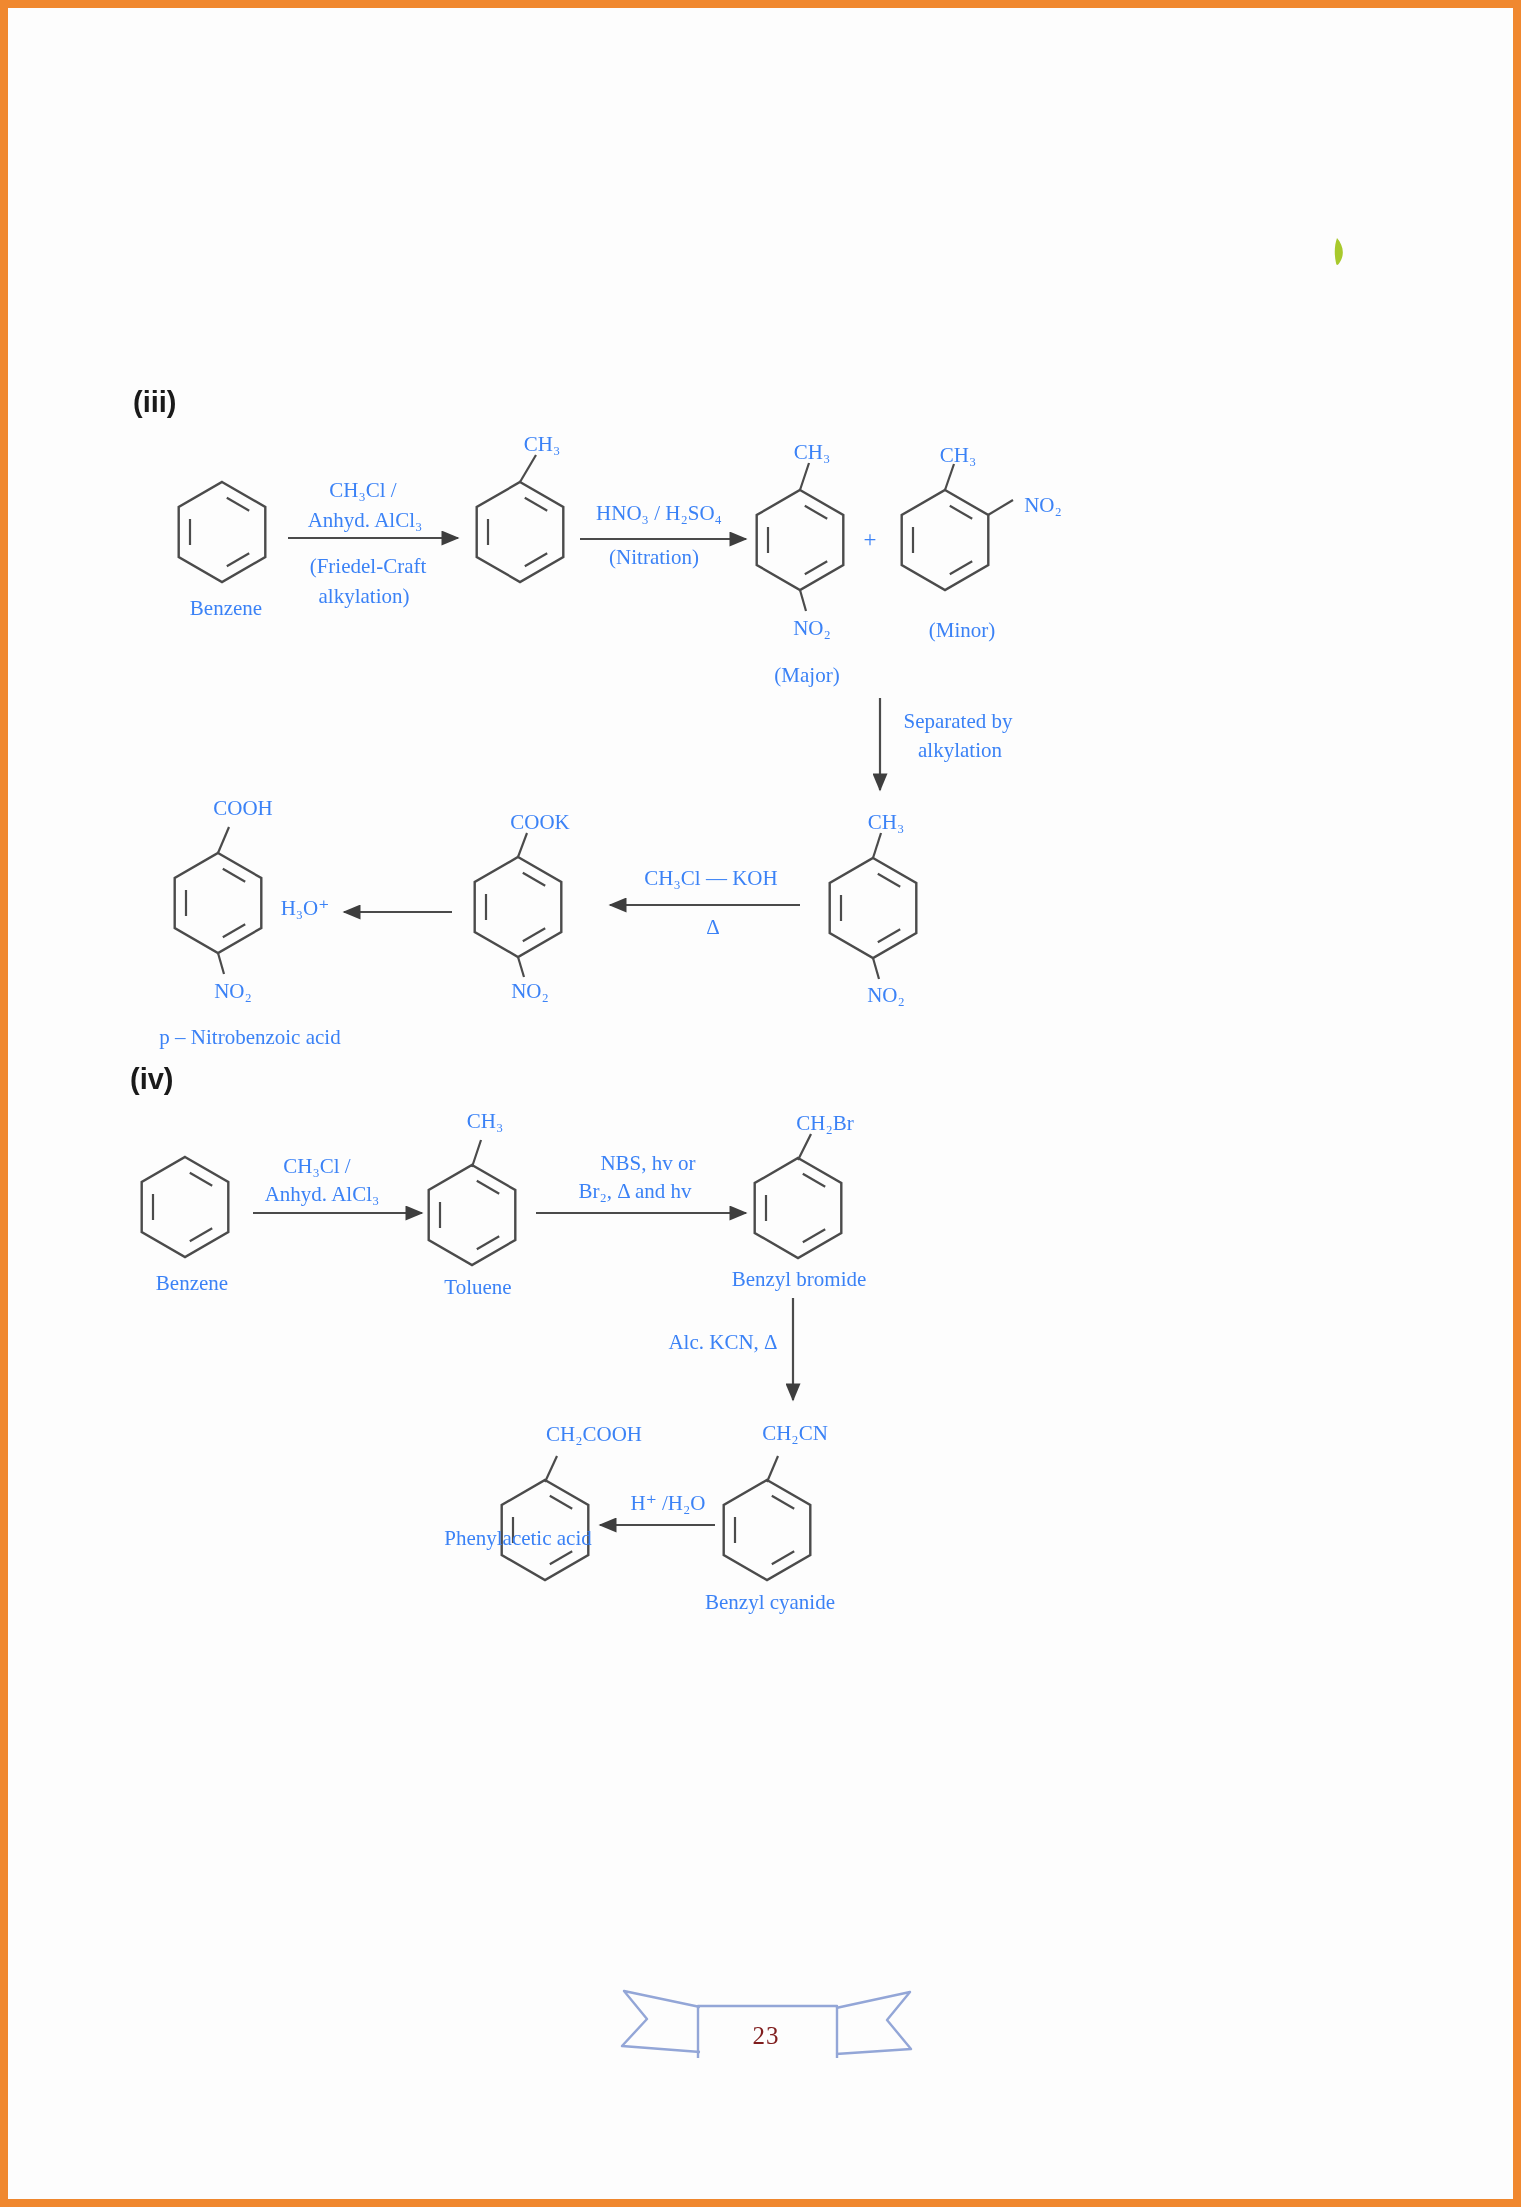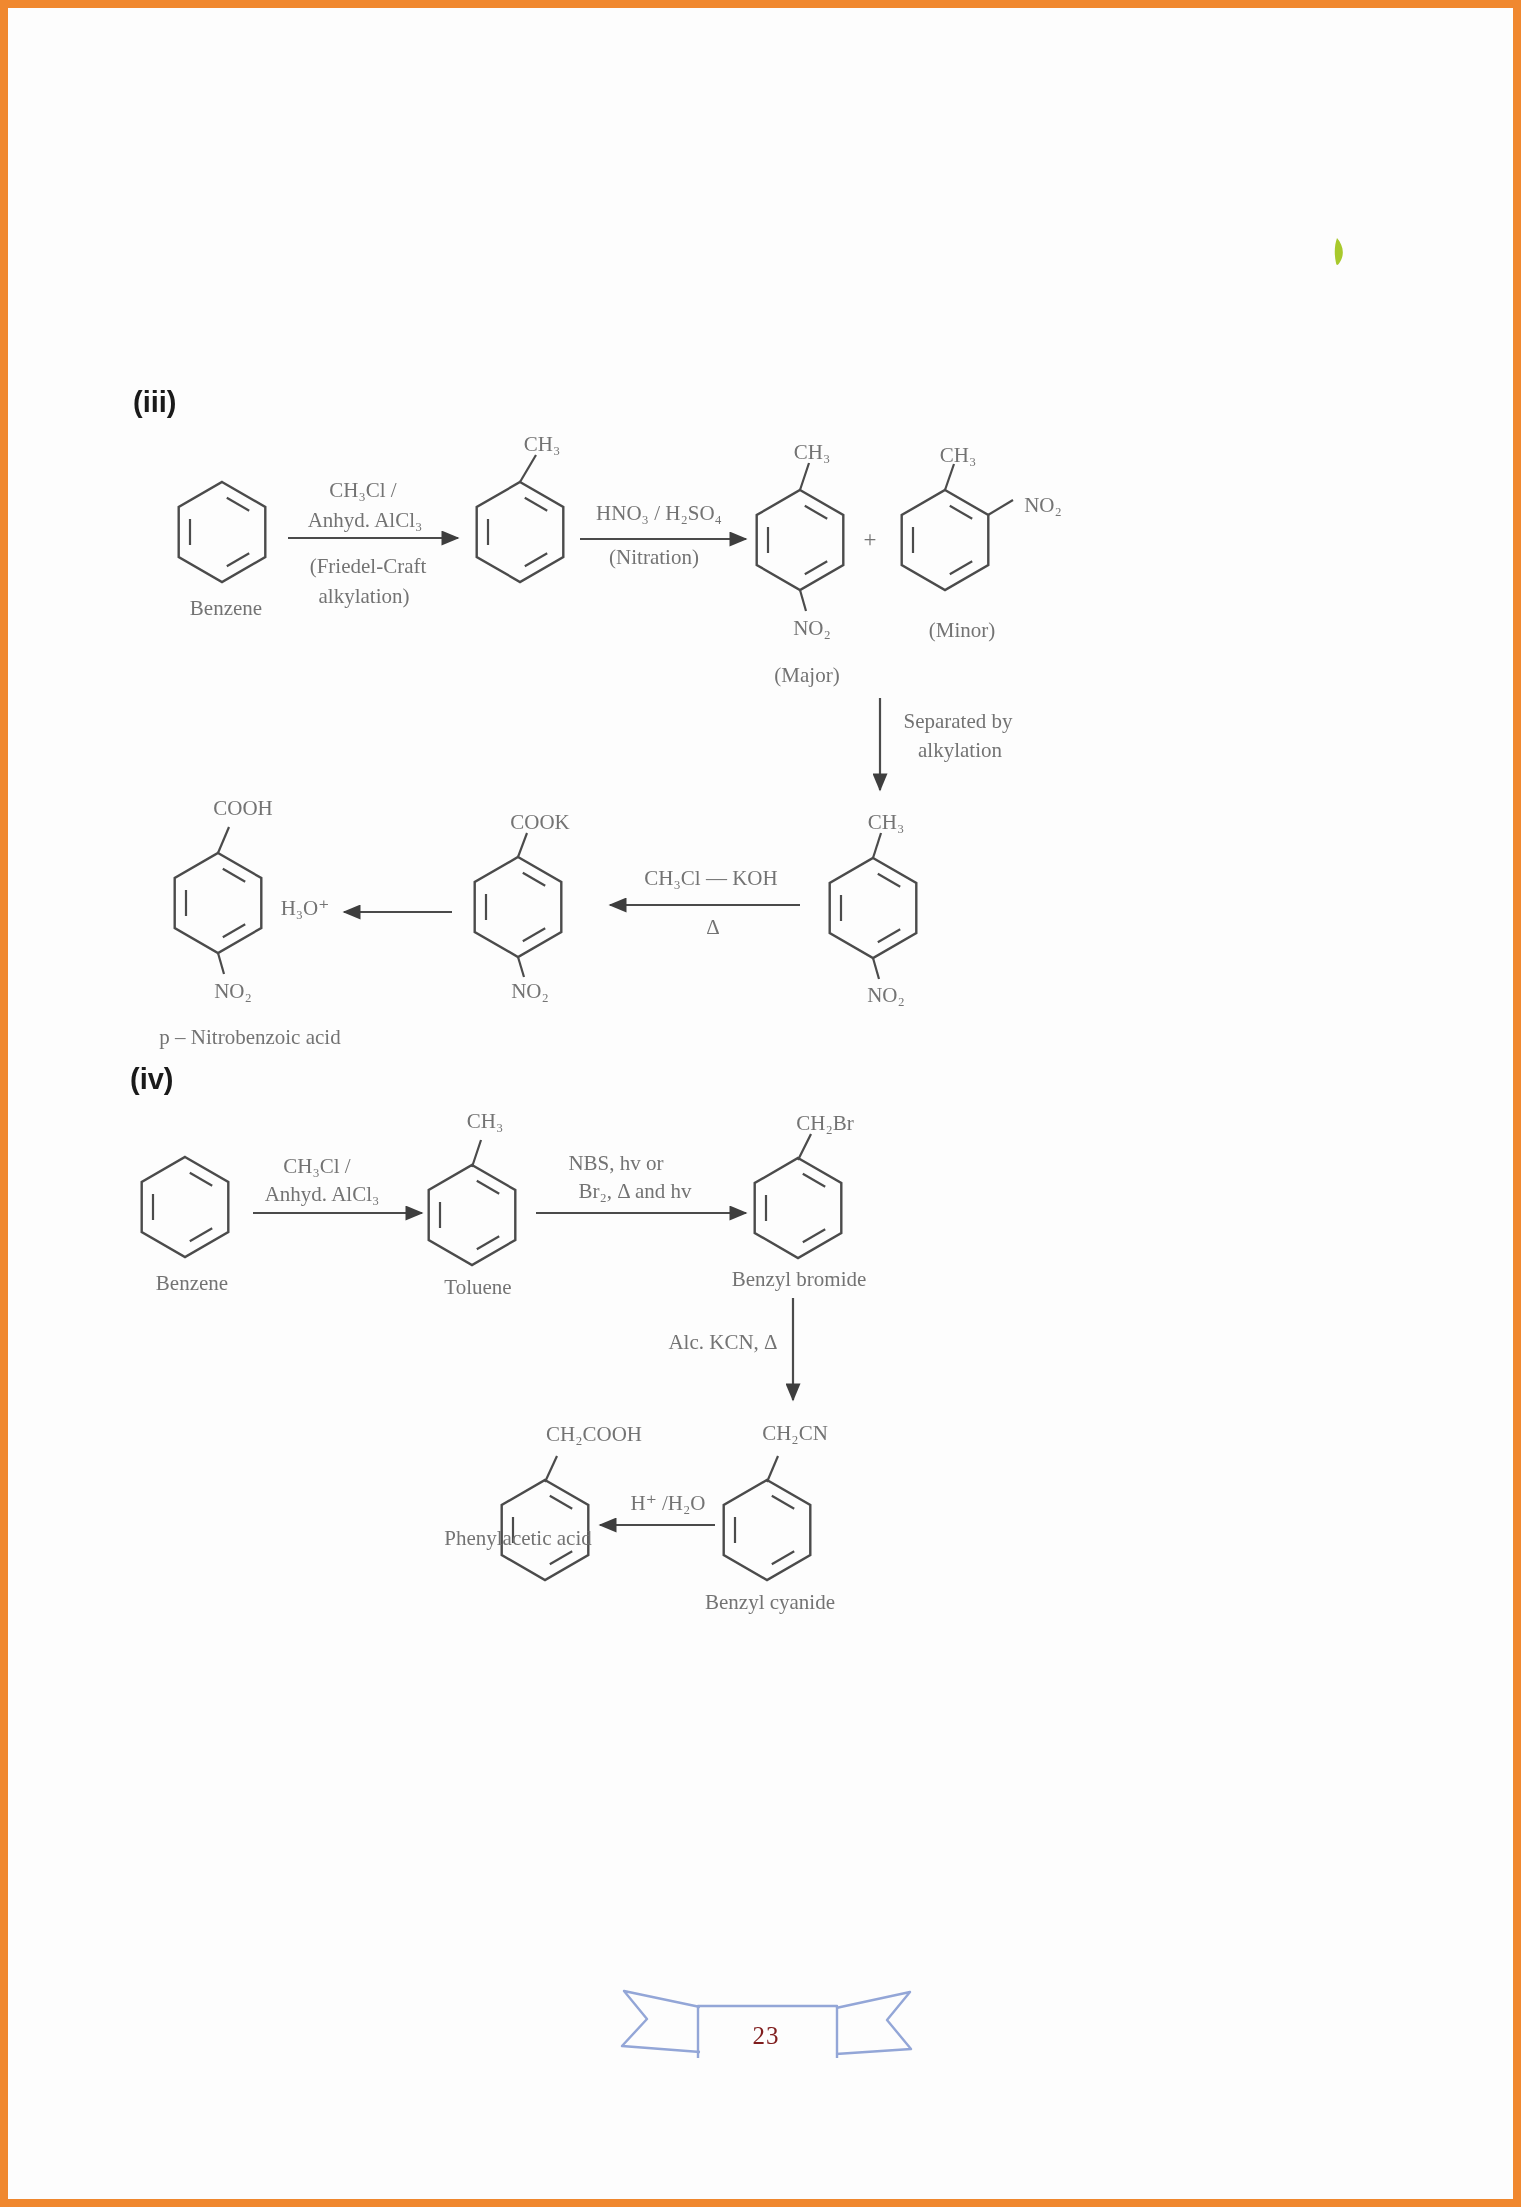--- a/index.html
+++ b/index.html
@@ -1,20 +1,20 @@
 <!DOCTYPE html>
 <html><head>
 <meta charset="utf-8">
 <style>
   html,body{margin:0;padding:0;background:#ffffff;}
   .page{position:relative;width:1521px;height:2207px;background:#FDFDFD;overflow:hidden;
         font-family:"Liberation Serif","DejaVu Serif",serif;}
   .frame{position:absolute;inset:0;border:8px solid #F0882F;pointer-events:none;}
   svg.layer{position:absolute;left:0;top:0;}
-  .t{position:absolute;transform:translate(-50%,-50%);font-size:21px;color:#737373;white-space:nowrap;}
+  .t{position:absolute;transform:translate(-50%,-50%);font-size:21px;color:#3b82f6;white-space:nowrap;}
   .hdg{position:absolute;font-family:"Liberation Sans","DejaVu Sans",sans-serif;font-weight:bold;
        font-size:29px;color:#1A1A1A;white-space:nowrap;text-align:center;}
   .pageno{position:absolute;transform:translate(-50%,-50%);font-size:25px;color:#7f1d1d;letter-spacing:1px;}
 </style>
 </head>
 <body>
 
 <div class="page">
 
   <svg class="layer" width="1521" height="2207" viewBox="0 0 1521 2207">
@@ -110,21 +110,21 @@
   <span class="t" style="left:233px;top:991px">NO₂</span>
   <span class="t" style="left:250px;top:1037px">p – Nitrobenzoic acid</span>
 
   <span class="hdg" style="left:130px;top:1063px">(iv)</span>
 
   <span class="t" style="left:192px;top:1283px">Benzene</span>
   <span class="t" style="left:317px;top:1166px">CH₃Cl /</span>
   <span class="t" style="left:322px;top:1194px">Anhyd. AlCl₃</span>
   <span class="t" style="left:485px;top:1121px">CH₃</span>
   <span class="t" style="left:478px;top:1287px">Toluene</span>
-  <span class="t" style="left:616px;top:1163px">NBS, hv or</span>
+  <span class="t" style="left:648px;top:1163px">NBS, hv or</span>
   <span class="t" style="left:635px;top:1191px">Br₂, Δ and hv</span>
   <span class="t" style="left:825px;top:1123px">CH₂Br</span>
   <span class="t" style="left:799px;top:1279px">Benzyl bromide</span>
   <span class="t" style="left:723px;top:1342px">Alc. KCN, Δ</span>
 
   <span class="t" style="left:795px;top:1433px">CH₂CN</span>
   <span class="t" style="left:770px;top:1602px">Benzyl cyanide</span>
   <span class="t" style="left:668px;top:1503px">H⁺ /H₂O</span>
   <span class="t" style="left:594px;top:1434px">CH₂COOH</span>
   <span class="t" style="left:518px;top:1538px">Phenylacetic acid</span>

